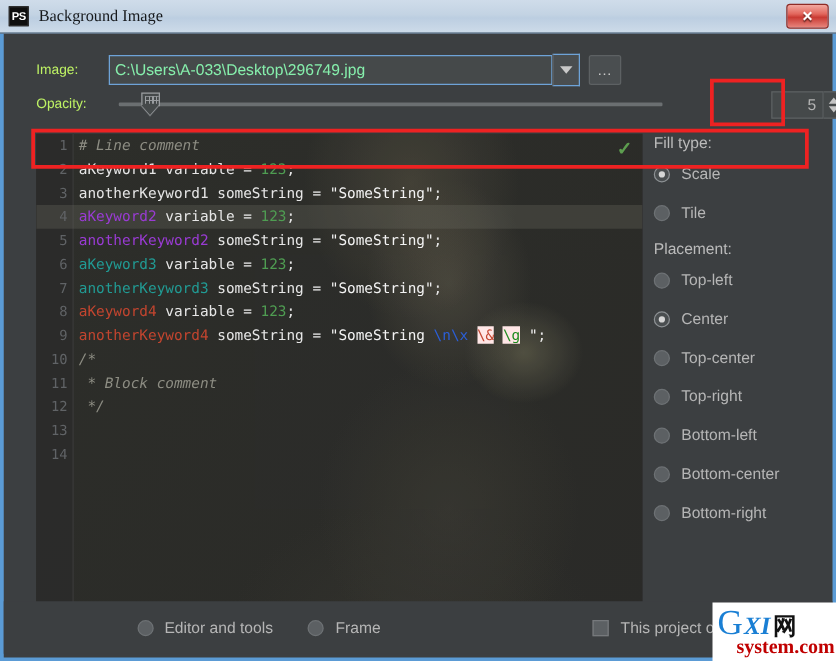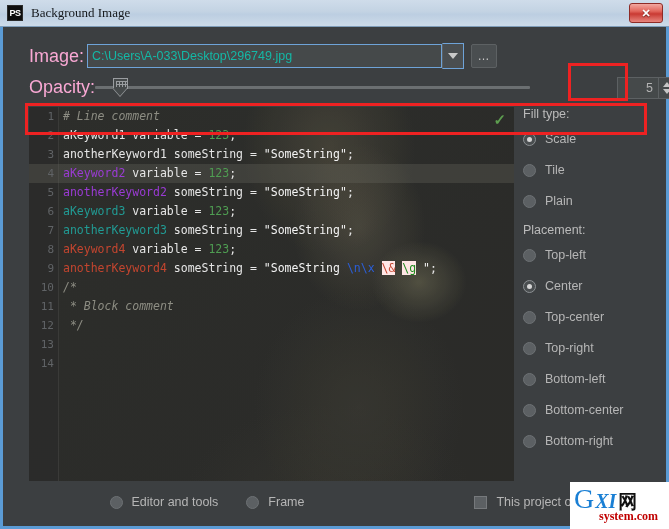--- a/index.html
+++ b/index.html
@@ -60,28 +60,28 @@
     background: #3c3f41;
     border-left: 3px solid #5b9bd5;
     border-right: 3px solid #5b9bd5;
     border-bottom: 3px solid #5b9bd5;
   }
 
   
   .form-row { position: absolute; display: flex; align-items: center; }
   #row-image { left: 26px; top: 16px; }
   .field-label {
-    color: #f9a8d4; font-size: 18px;
+    color: #bef264; font-size: 11px;
     width: 58px;
   }
   #image-input {
     width: 355px; height: 24px;
     background: #45494a;
     border: 1px solid #6ea3d8;
-    color: #14b8a6; font-size: 12.5px;
+    color: #86efac; font-size: 12.5px;
     padding: 0 4px;
     outline: none;
     font-family: "Liberation Sans", sans-serif;
   }
   #image-dropdown {
     width: 22px; height: 26px;
     background: #4a4e50;
     border: 1px solid #6ea3d8;
     border-left: 1px solid #5d6163;
     display: flex; align-items: center; justify-content: center;
@@ -301,21 +301,21 @@
     font-size: 20px; color: #1a7fd4; line-height: 1;
     margin-left: 1px;
   }
   .wm-cjk {
     font-size: 19px; color: #111111; line-height: 1;
     margin-left: 2px; font-weight: bold;
   }
   .wm-bottom {
     font-family: "Liberation Serif", serif;
     font-weight: bold;
-    font-size: 12px; color: #c00000;
+    font-size: 16px; color: #c00000;
     text-align: center; margin-top: -4px; padding-left: 18px;
   }
 
   
   .annot {
     position: absolute;
     border: 3px solid #ee2222;
     pointer-events: none;
   }
   #annot-dropdown { left: 565px; top: 36px; width: 60px; height: 38px; }
@@ -390,24 +390,20 @@
       <div class="group-label">Fill type:</div>
       <div id="fill-type-options">
           <div class="radio-row checked">
             <span class="radio-dot"></span>
             <span class="radio-label">Scale</span>
           </div>
           <div class="radio-row">
             <span class="radio-dot"></span>
             <span class="radio-label">Tile</span>
           </div>
-          <div class="radio-row">
-            <span class="radio-dot"></span>
-            <span class="radio-label">Plain</span>
-          </div>
         </div>
       <div class="group-label">Placement:</div>
       <div id="placement-options">
           <div class="radio-row">
             <span class="radio-dot"></span>
             <span class="radio-label">Top-left</span>
           </div>
           <div class="radio-row checked">
             <span class="radio-dot"></span>
             <span class="radio-label">Center</span>

